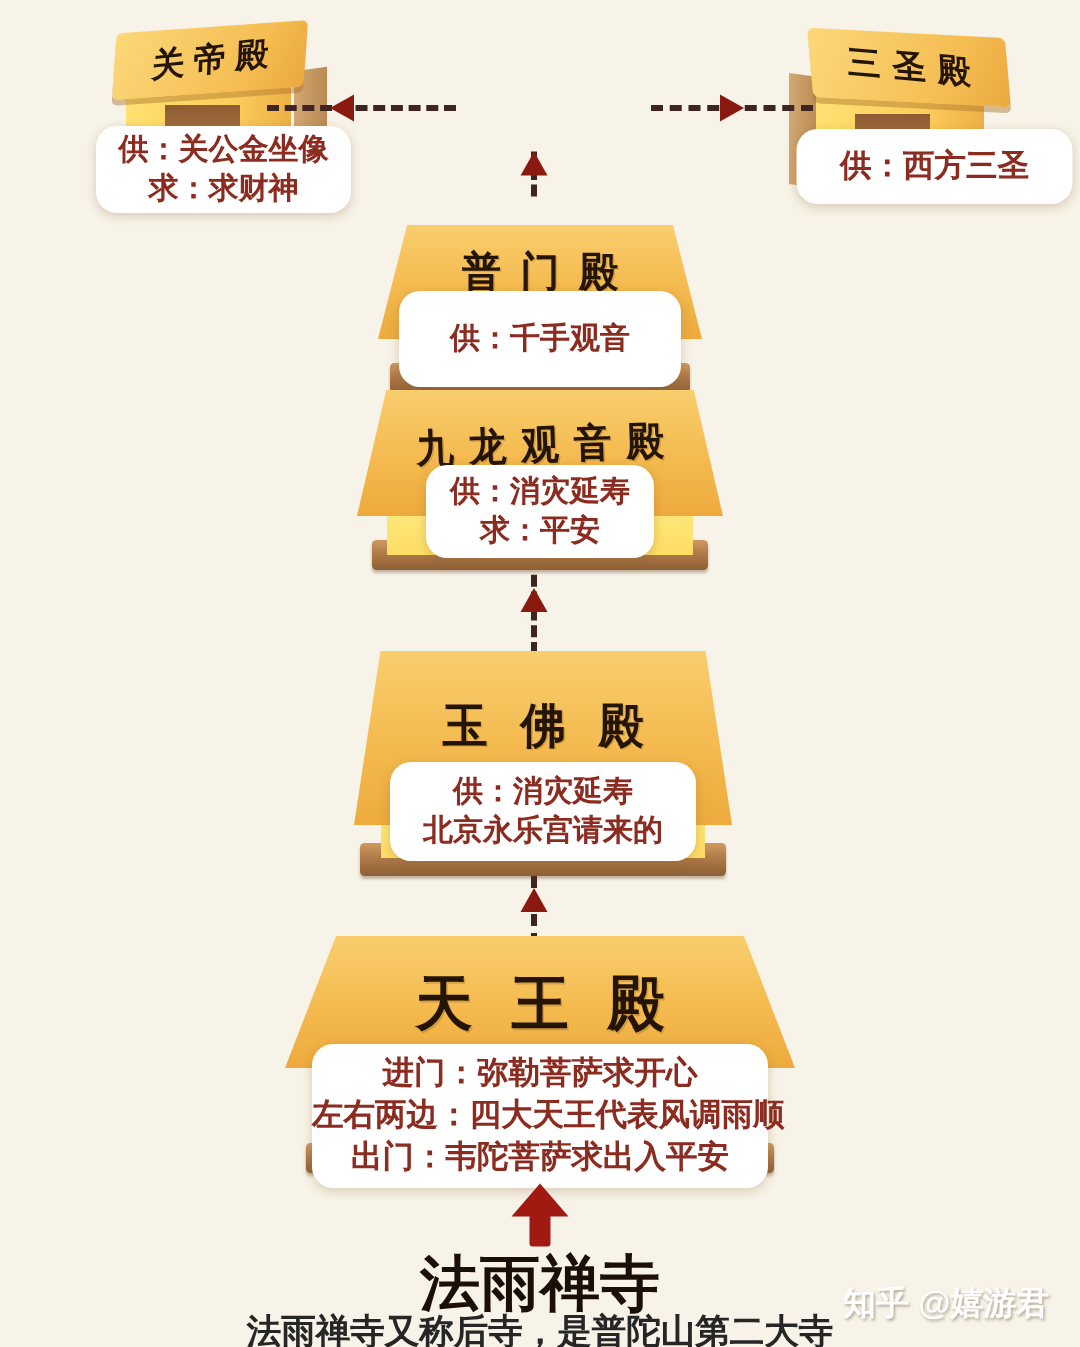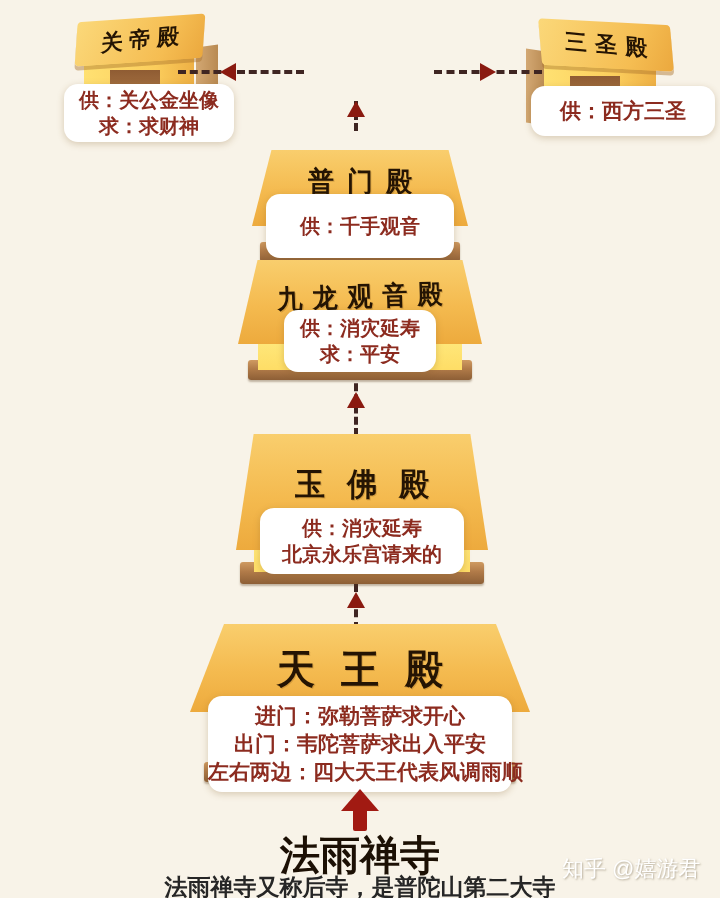--- a/index.html
+++ b/index.html
@@ -75,21 +75,21 @@
   .title{
     position:absolute;left:0;width:720px;text-align:center;
     font-family:"DejaVu Serif","Liberation Serif",serif;
     font-weight:bold;color:#1c1004;white-space:nowrap;
   }
   .subtitle{
     position:absolute;left:0;width:720px;text-align:center;
     color:#262626;font-weight:600;white-space:nowrap;
   }
   .watermark{
-    position:absolute;color:#ffffff;font-weight:normal;
+    position:absolute;color:#ffffff;font-weight:bold;
     text-shadow:1px 1px 2px rgba(145,132,108,.65);
     white-space:nowrap;
   }
 </style>
 </head>
 <body>
 
 <div class="stage">
 
   <div class="gate" style="left:58px;top:6px;width:160px;height:140px;">
@@ -180,22 +180,22 @@
   </div>
 
   <div class="hall" style="left:190px;top:624px;width:340px;height:170px;">
     <div class="hall-base" style="left:14px;top:138px;width:312px;height:20px;"></div>
     <div class="hall-body" style="left:20px;top:80px;width:300px;height:76px;"></div>
     <div class="roof" style="left:0;top:0;width:340px;height:88px;">
       <div class="roof-name" style="top:20px;font-size:38px;letter-spacing:26px;text-indent:26px;">天王殿</div>
     </div>
     <div class="card" style="left:18px;top:72px;width:304px;height:96px;font-size:21px;">
       <div>进门：弥勒菩萨求开心</div>
+      <div>左右两边：四大天王代表风调雨顺</div>
       <div>出门：韦陀菩萨求出入平安</div>
-      <div>左右两边：四大天王代表风调雨顺</div>
     </div>
   </div>
 
   <div class="big-arrow" style="left:341px;top:789px;">
     <div class="tri"></div>
     <div class="shaft"></div>
   </div>
 
   <div class="title" style="top:828px;font-size:40px;">法雨禅寺</div>
   <div class="subtitle" style="top:872px;font-size:23px;">法雨禅寺又称后寺，是普陀山第二大寺</div>

